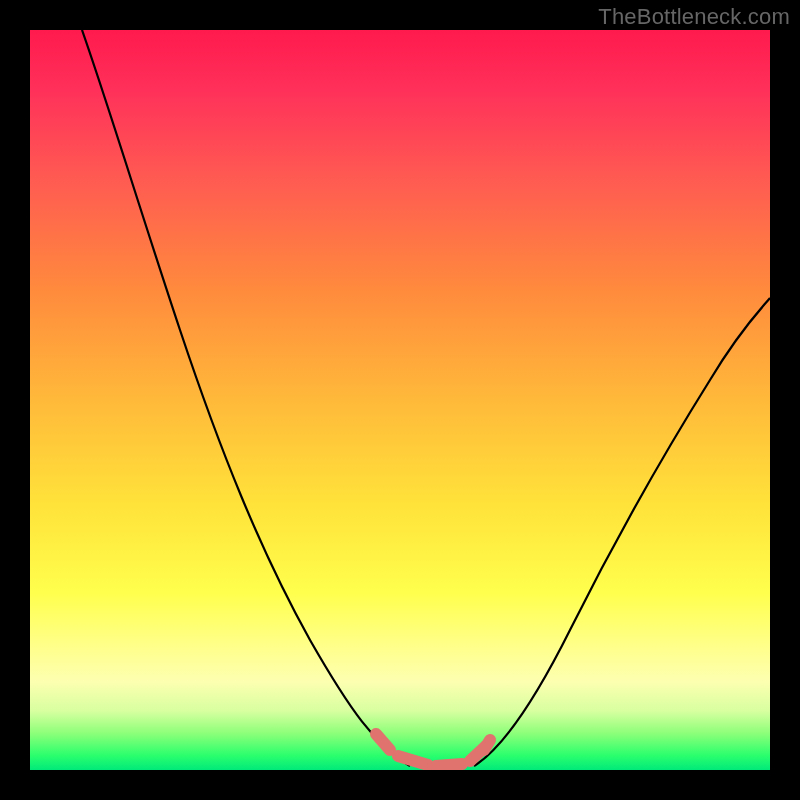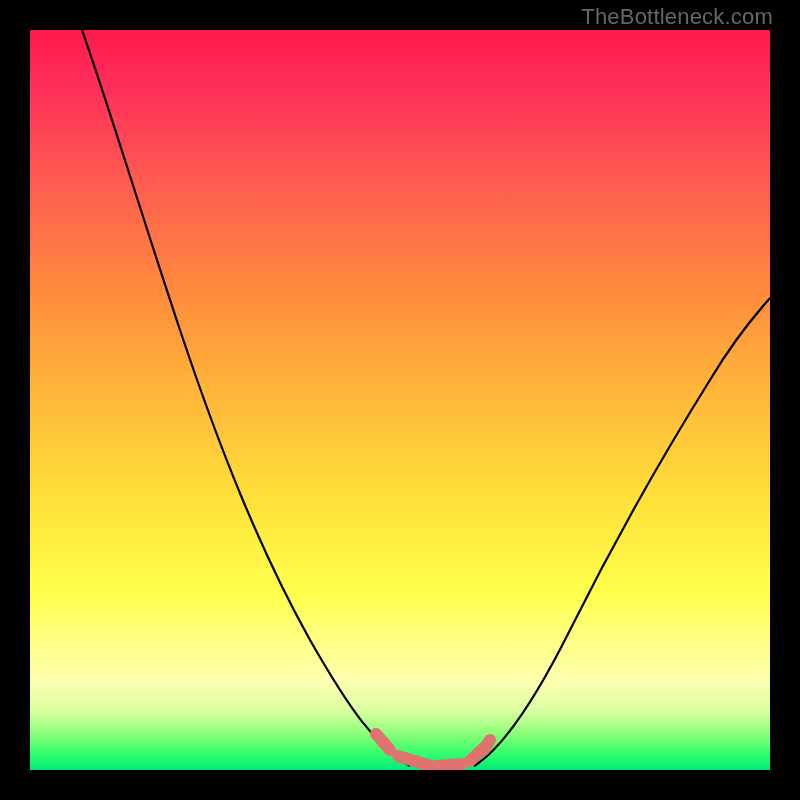--- a/index.html
+++ b/index.html
@@ -50,21 +50,21 @@
   .curves {
     position: absolute;
     left: 0;
     top: 0;
     width: 740px;
     height: 740px;
   }
   .watermark {
     position: absolute;
     top: 4px;
-    right: 27px;
+    right: 10px;
     font-size: 22px;
     font-weight: 500;
     color: #666;
     letter-spacing: 0.2px;
     user-select: none;
   }
 </style>
 </head>
 <body>
 

